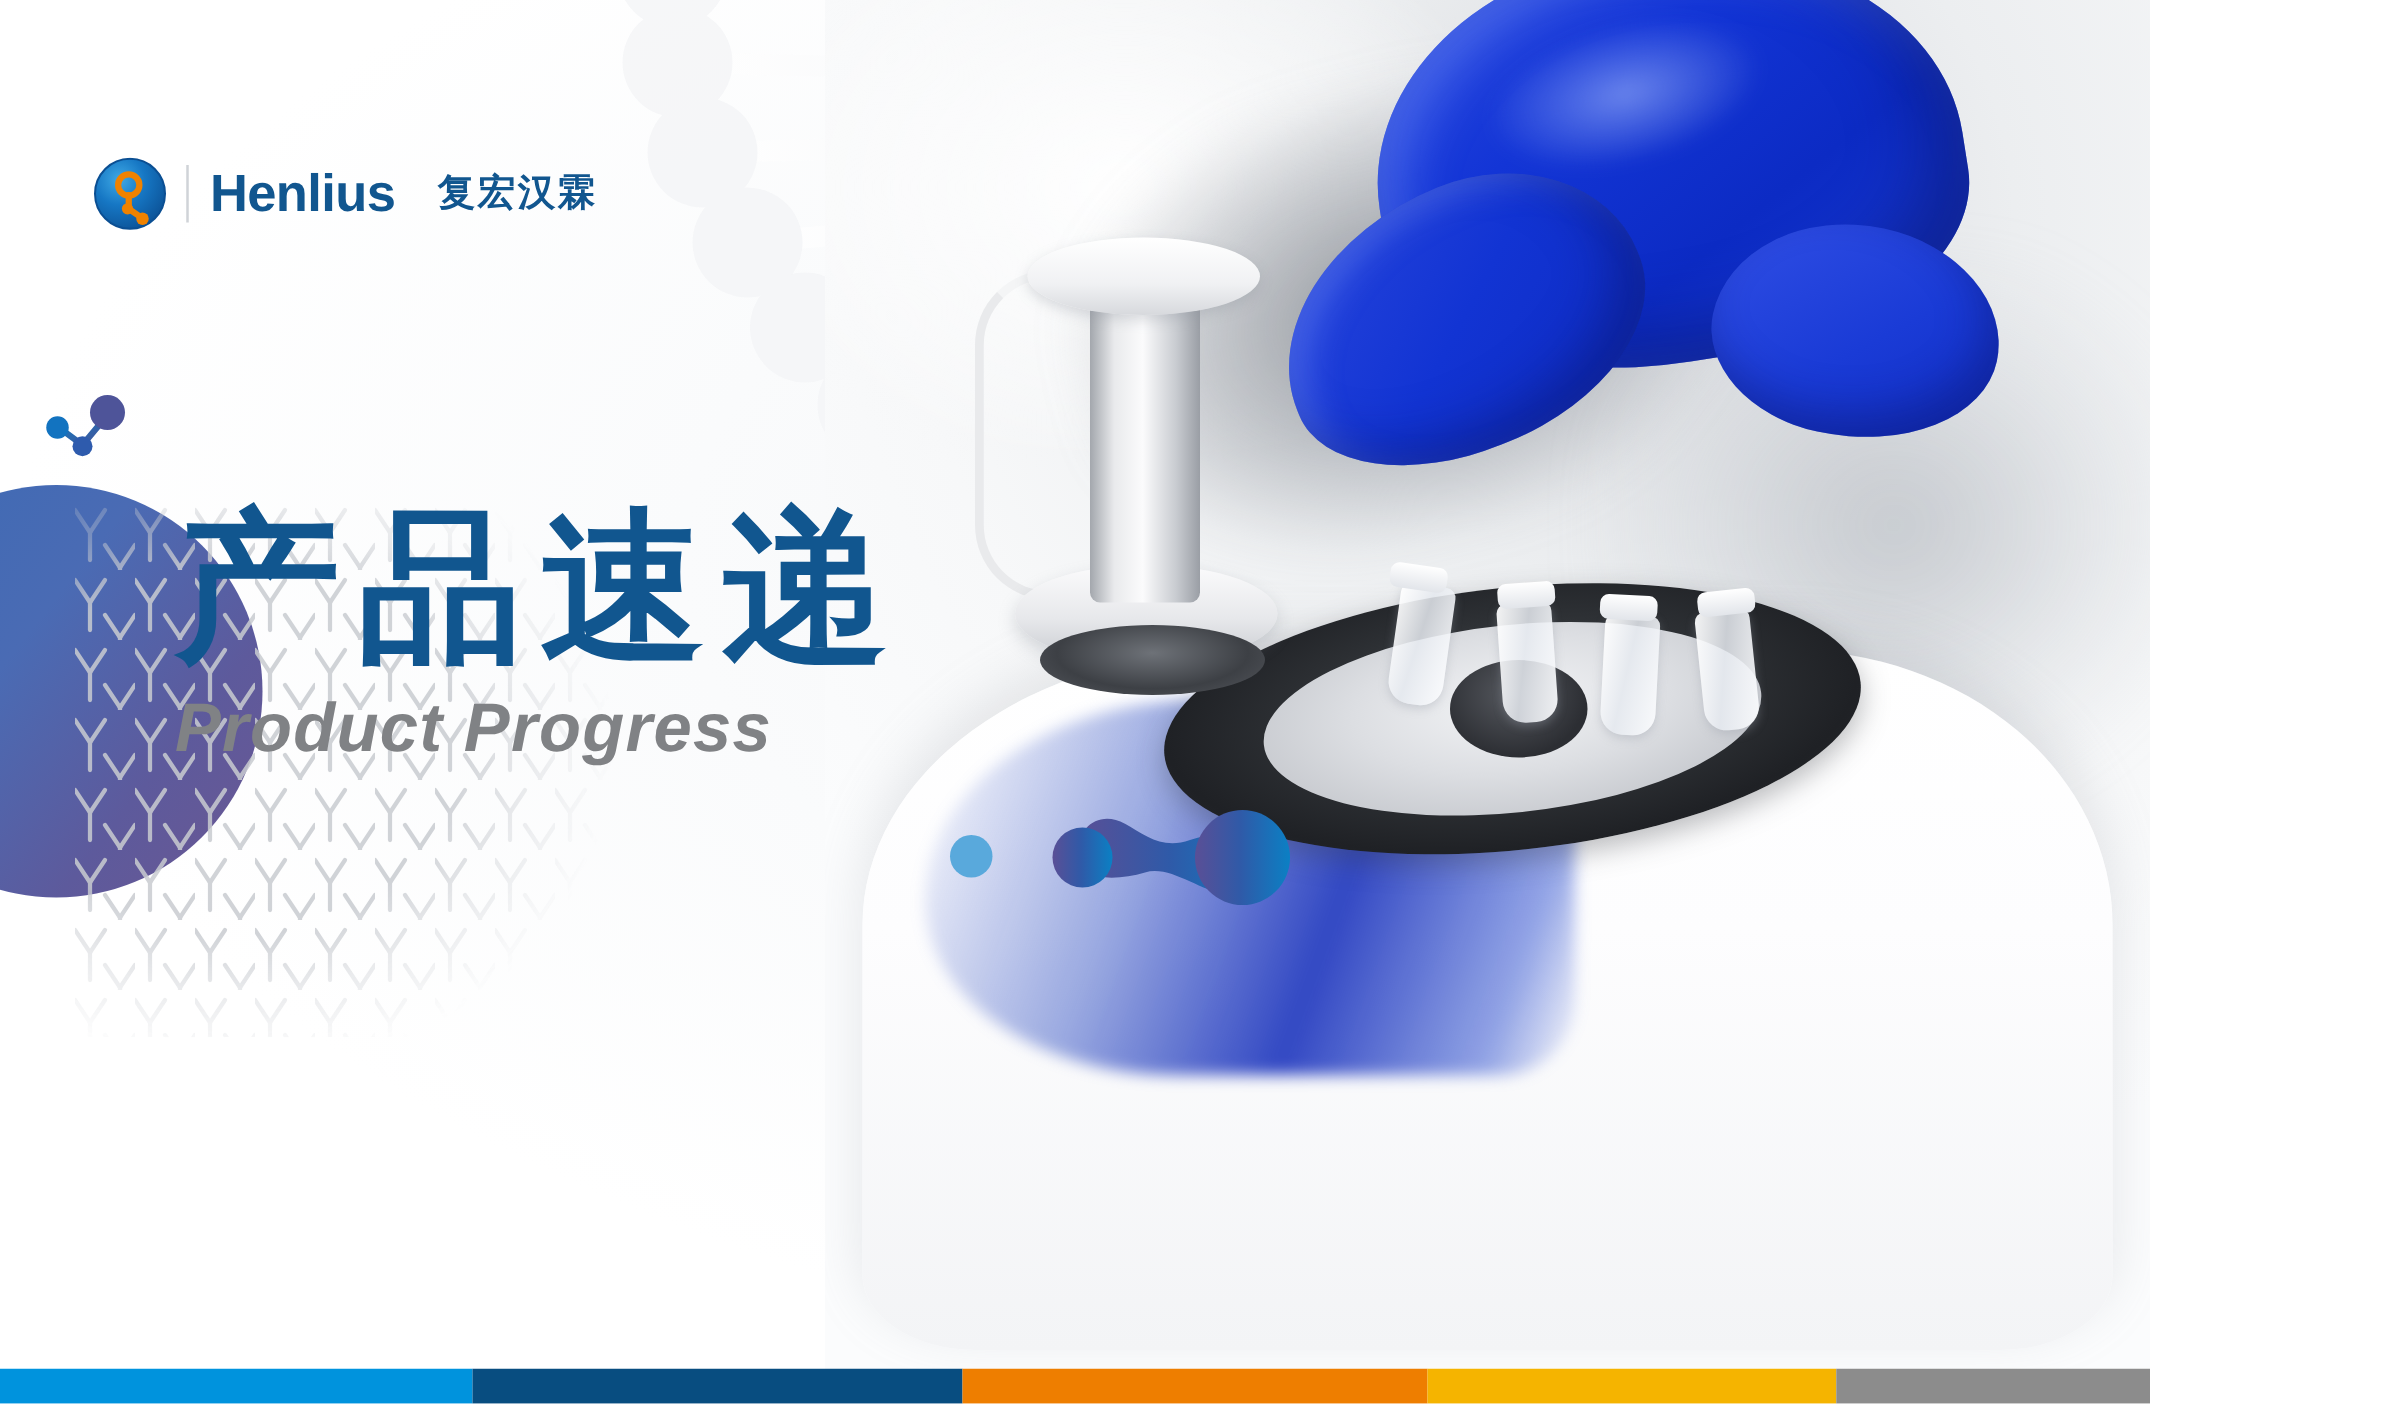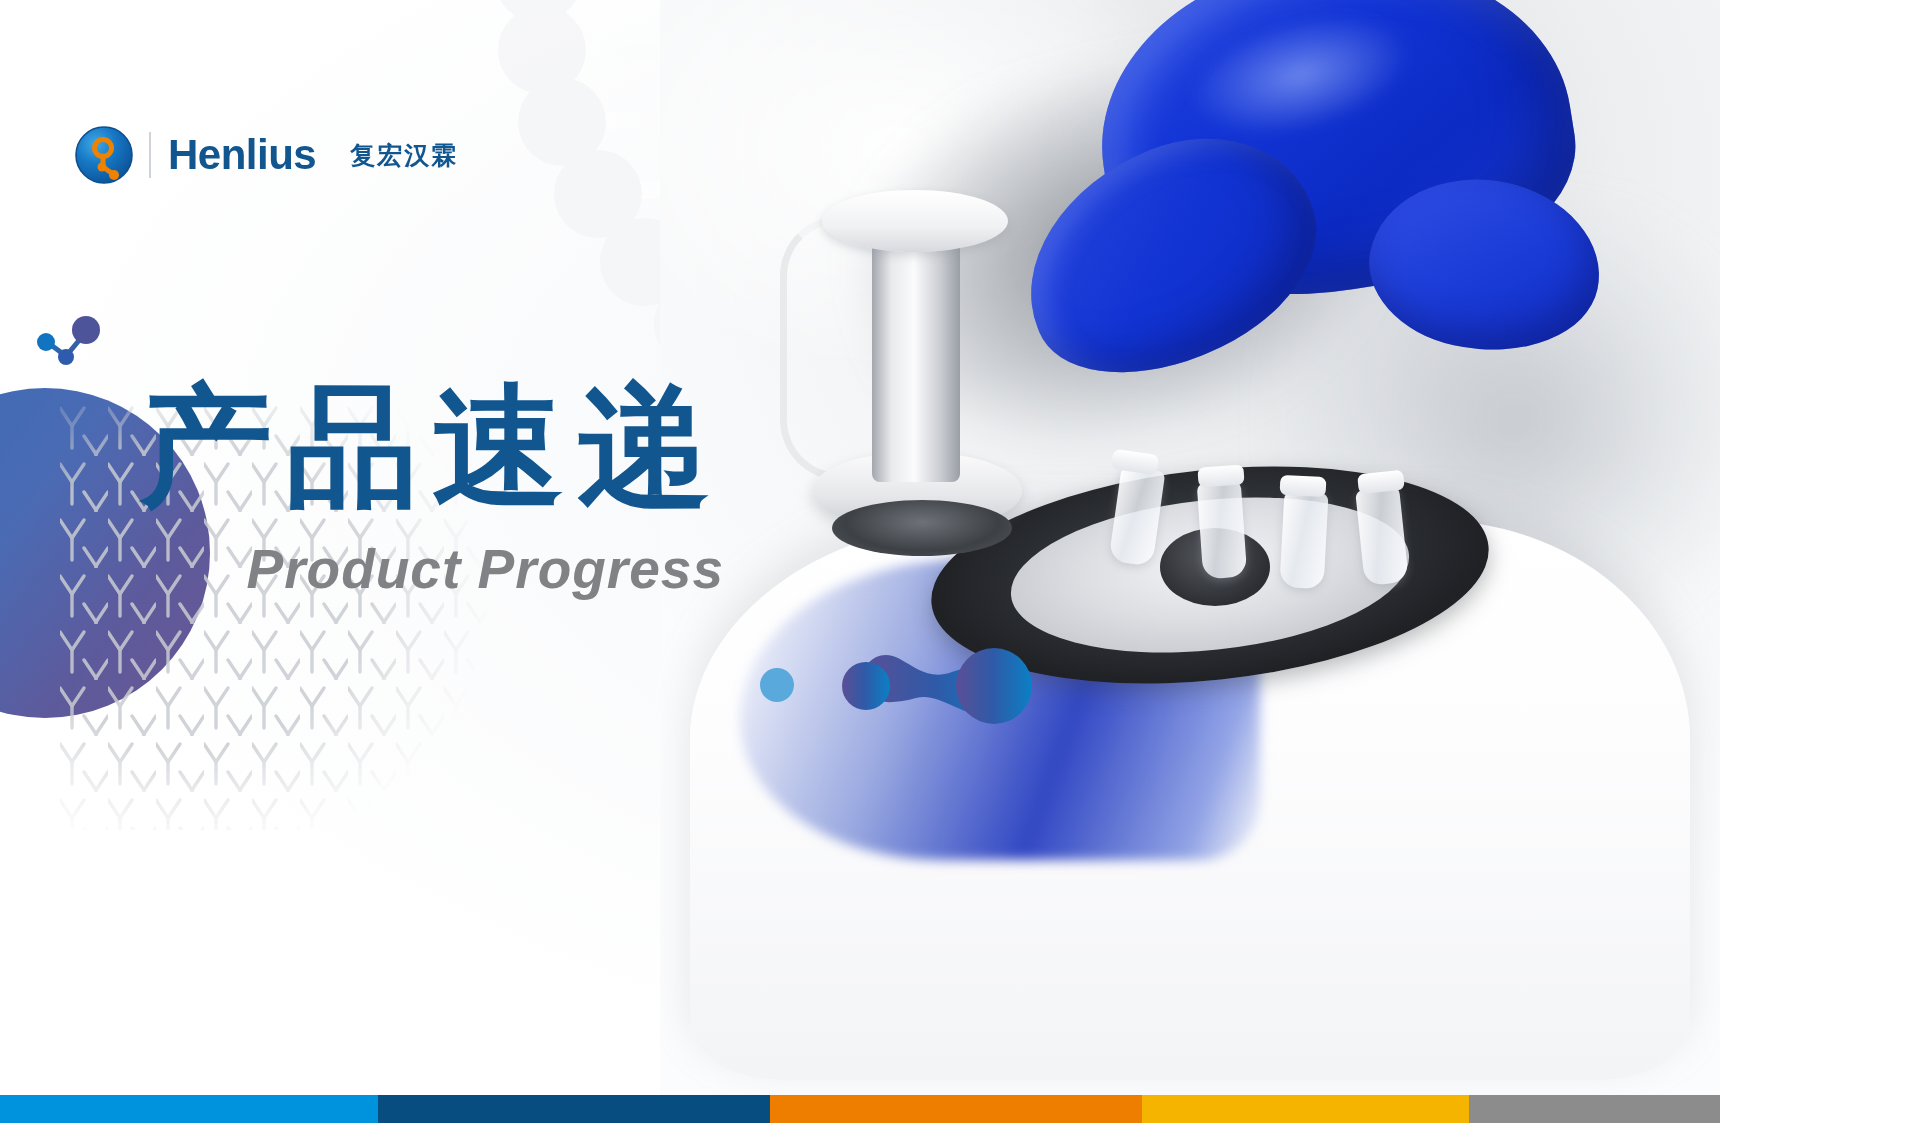--- a/index.html
+++ b/index.html
@@ -100,29 +100,29 @@
 
   .molecule-left{position:absolute;left:30px;top:310px;width:100px;height:80px;}
   .dot-small{position:absolute;left:760px;top:668px;width:34px;height:34px;border-radius:50%;background:#59a9dc;}
   .molecule-right{position:absolute;left:826px;top:628px;width:220px;height:110px;}
 
   
   .logo{position:absolute;left:75px;top:124px;display:flex;align-items:center;height:62px;}
   .logo-mark{width:58px;height:58px;flex:0 0 58px;}
   .logo-divider{width:2px;height:46px;background:#d0d3d8;margin:0 17px 0 16px;}
   .logo-word{font-size:42px;font-weight:bold;color:#11568f;letter-spacing:-.5px;line-height:1;}
-  .logo-cn{font-size:25px;font-weight:bold;color:#11568f;margin-left:34px;line-height:1;
+  .logo-cn{font-size:30px;font-weight:bold;color:#11568f;margin-left:34px;line-height:1;
     letter-spacing:2px;font-family:"DejaVu Sans","Liberation Sans",sans-serif;}
 
   
   .title-block{position:absolute;left:140px;top:378px;}
   .title-cn{font-size:132px;font-weight:bold;color:#11568f;letter-spacing:14px;line-height:1.2;
-    font-family:Liberation Mono, monospace;white-space:nowrap;}
+    font-family:Liberation Sans, sans-serif;white-space:nowrap;margin-top:13px;}
   .title-en{margin-top:6px;font-size:55px;font-weight:bold;font-style:italic;color:#808285;
-    letter-spacing:1px;line-height:1;white-space:nowrap;text-align:right;}
+    letter-spacing:1px;line-height:1;white-space:nowrap;}
 
   
   .bottom-bar{position:absolute;left:0;bottom:0;width:1920px;height:28px;display:flex;}
   .bar-seg{height:100%;}
 </style>
 </head>
 <body>
 
 <div id="slide">
 

